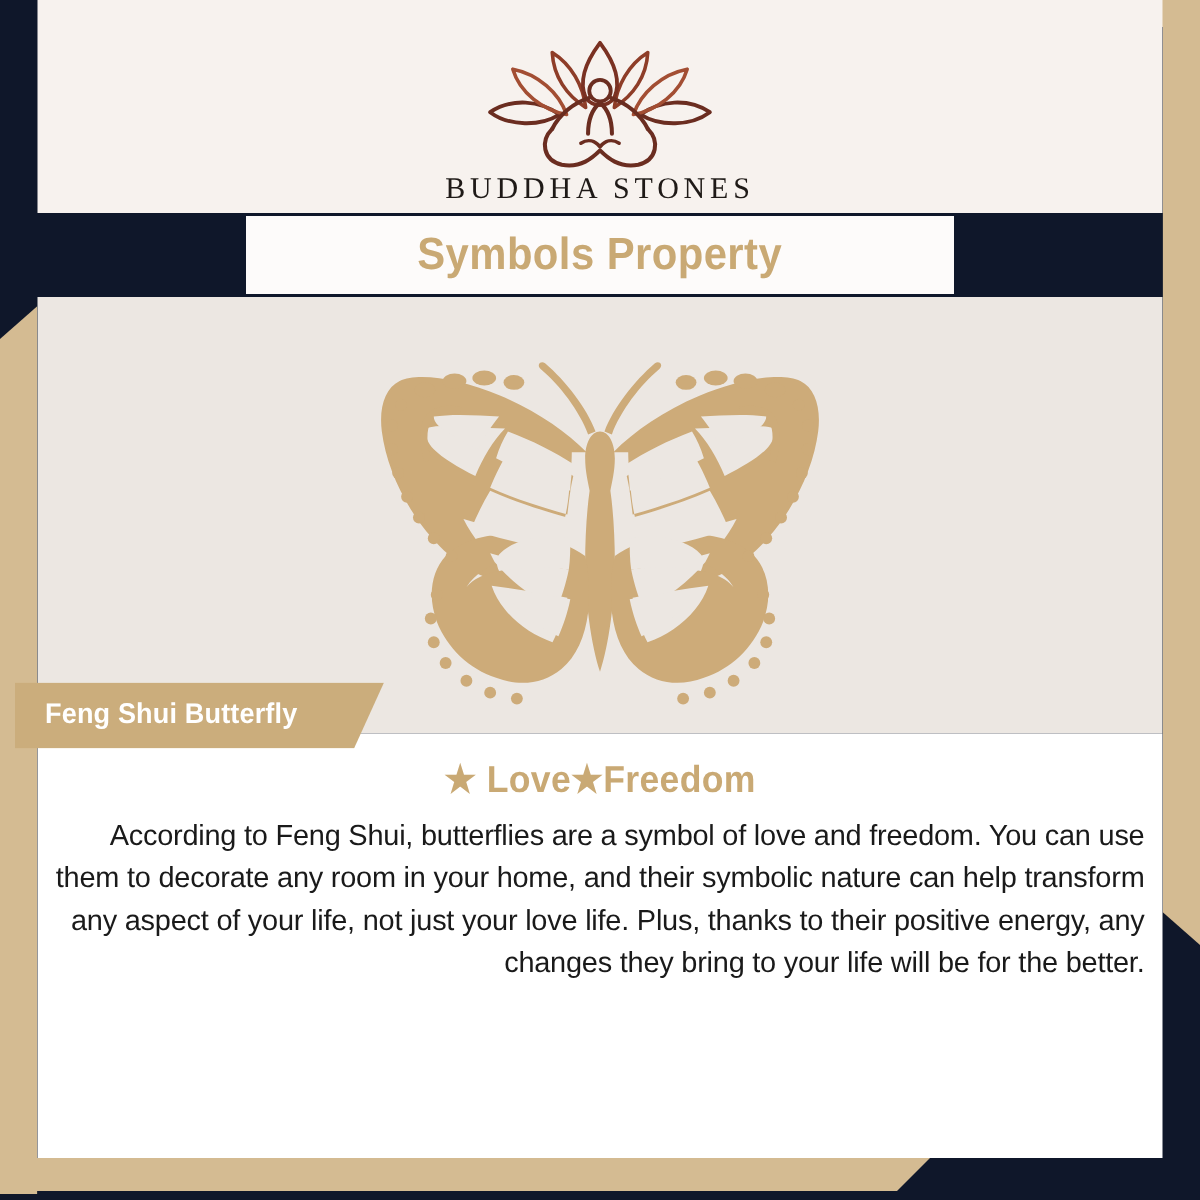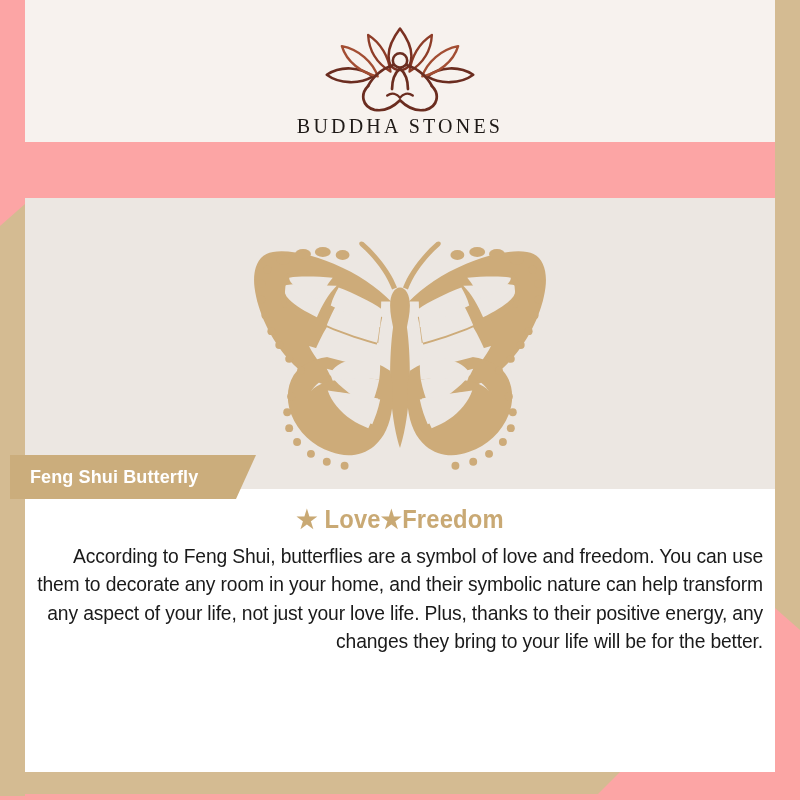--- a/index.html
+++ b/index.html
@@ -8,21 +8,21 @@
     font-family: "Liberation Sans", sans-serif;
     background:#f7f2ee;
     position:relative;
     overflow:hidden;
   }
 
   
   #page {
     position:absolute; inset:0;
     width:800px; height:800px;
-    background:#fca5a5;
+    background:#0f172a;
     overflow:hidden;
   }
 
   
   .ribbon { position:absolute; background:#d4bb92; }
 
   .ribbon-top {
     top:0; left:200px; width:600px; height:18px;
     clip-path: polygon(18px 0, 100% 0, 100% 100%, 0 100%);
   }
@@ -156,20 +156,23 @@
         <path d="M100 52 C107 58 110 68 110 78" stroke="#6b2d20" stroke-width="3.4"></path>
 
         <path d="M60 74 C50 84 52 100 68 104 C84 107 94 98 100 92 C106 98 116 107 132 104 C148 100 150 84 140 74" stroke="#6b2d20" stroke-width="3.4"></path>
 
         <path d="M84 86 C90 82 96 84 100 89 C104 84 110 82 116 86" stroke="#6b2d20" stroke-width="3"></path>
       </g>
     </svg>
     <div class="logo-word">BUDDHA STONES</div>
   </div>
 
+  <div class="title-bar">
+    <div class="title-text">Symbols Property</div>
+  </div>
 
   <div class="hero">
     <svg class="butterfly" viewBox="0 0 380 250">
       <g fill="#cdab79">
 
         <path d="M190 66 c6 0 10 8 10 18 c0 9 -2 16 -3 22 c2 14 3 32 3 48 c0 26 -4 56 -10 74 c-6 -18 -10 -48 -10 -74 c0 -16 1 -34 3 -48 c-1 -6 -3 -13 -3 -22 c0 -10 4 -18 10 -18 z"></path>
 
         <path d="M187 66 c-6 -16 -20 -34 -34 -46 c-3 -2 -6 1 -3 4 c13 11 26 28 32 44 z"></path>
         <path d="M193 66 c6 -16 20 -34 34 -46 c3 -2 6 1 3 4 c-13 11 -26 28 -32 44 z"></path>
 

